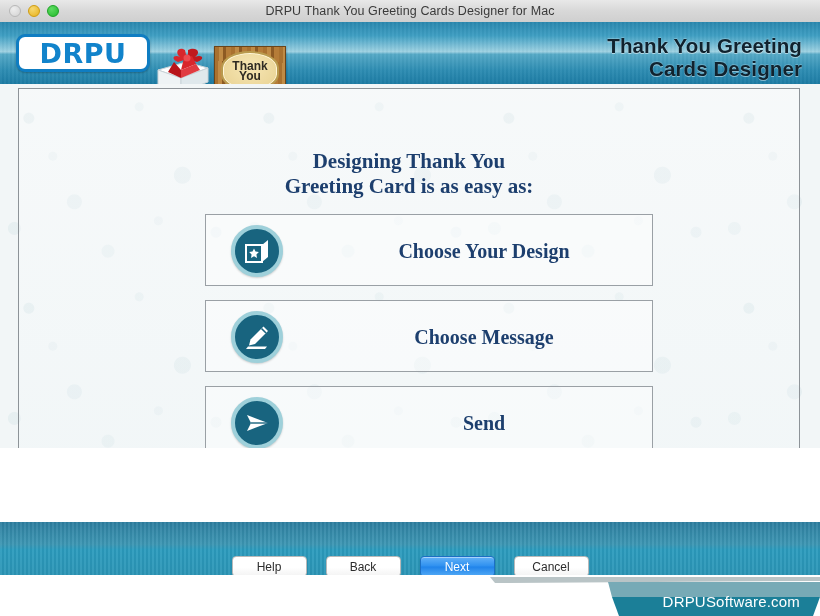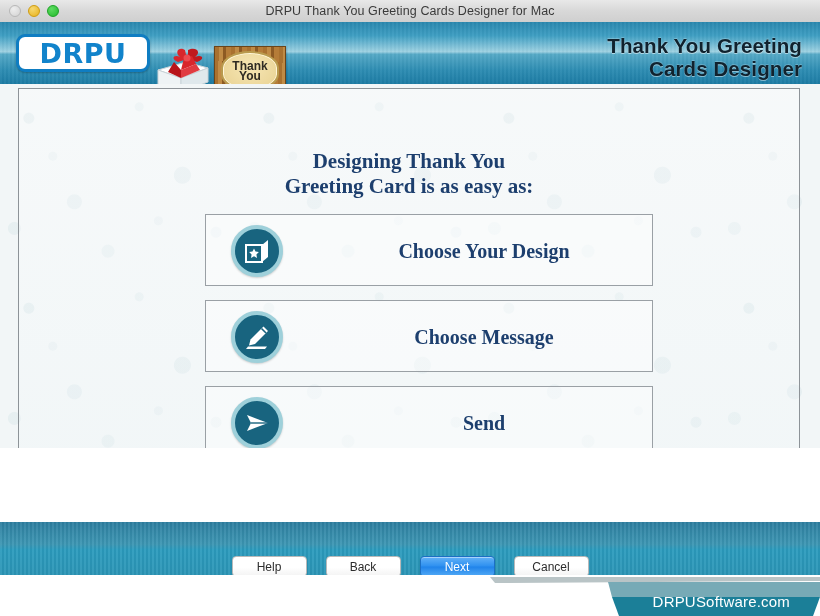--- a/index.html
+++ b/index.html
@@ -169,21 +169,21 @@
   }
 
   
   .footer{
     position:absolute;left:0;top:575px;width:820px;height:41px;background:#ffffff;
   }
   .ribbon{
     position:absolute;right:0;top:2px;width:330px;height:39px;
   }
   .ribbon-text{
-    position:absolute;right:30px;top:16px;z-index:3;
+    position:absolute;right:20px;top:16px;z-index:3;
     font-size:15px;color:#ffffff;letter-spacing:.2px;
     font-family:"Liberation Sans", sans-serif;
   }
 </style>
 </head>
 <body>
 
 <div class="app">
 
   <div class="titlebar">

